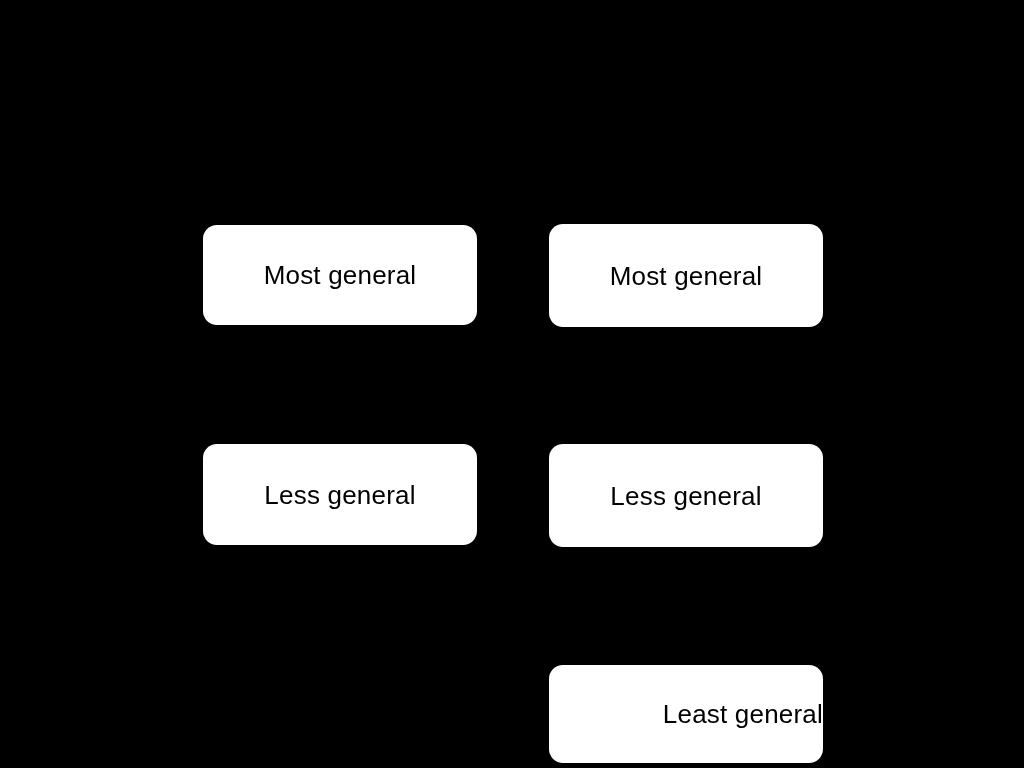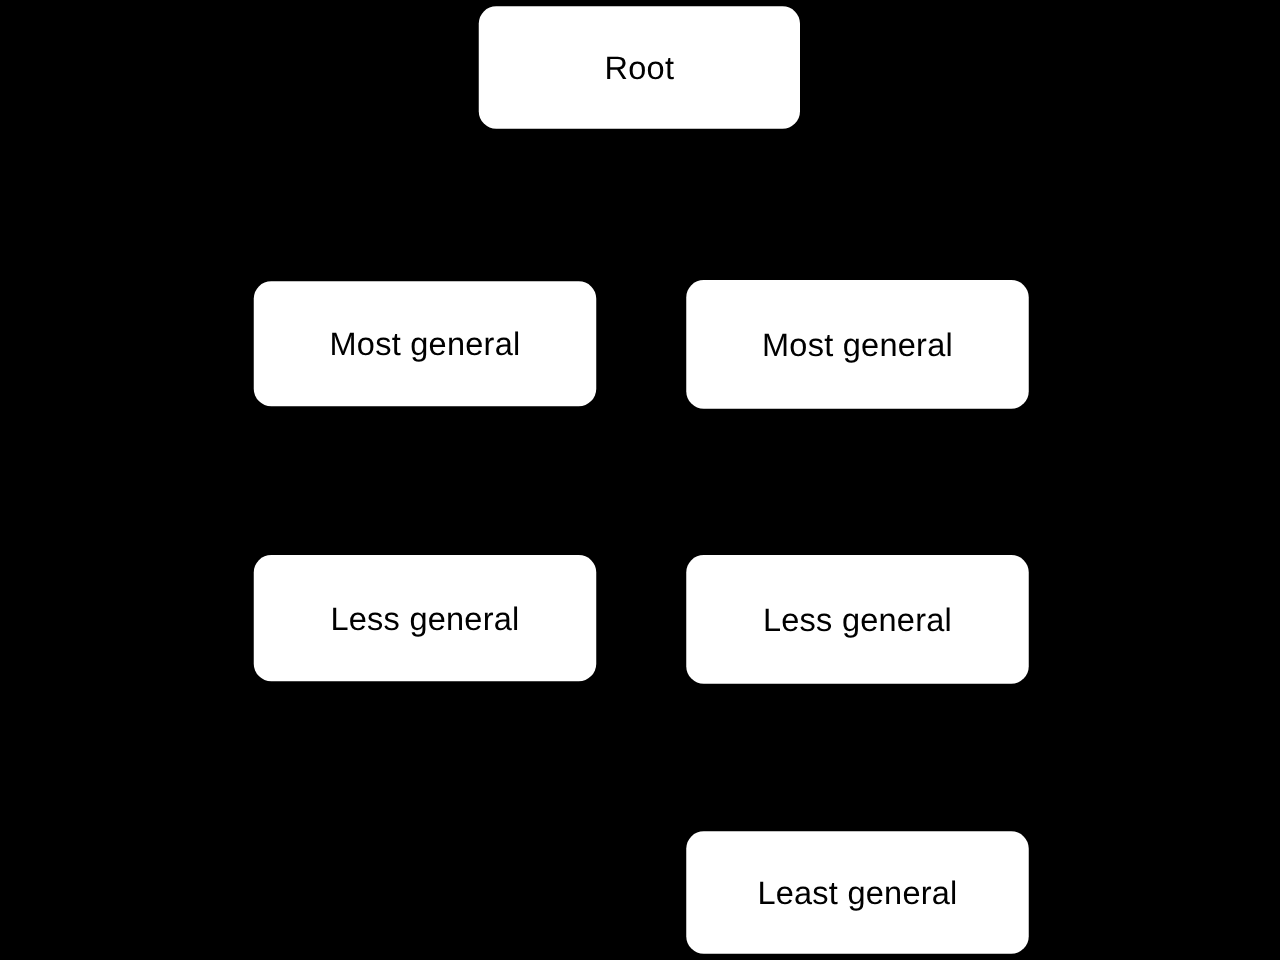--- a/index.html
+++ b/index.html
@@ -36,43 +36,40 @@
   .node-label {
     display: block;
     pointer-events: none;
   }
   
   .node-root      { left: 383px; top: 5px;   width: 257px; height: 98px;  }
   .node-r1c1      { left: 203px; top: 225px; width: 274px; height: 100px; }
   .node-r1c2      { left: 549px; top: 224px; width: 274px; height: 103px; }
   .node-r2c1      { left: 203px; top: 444px; width: 274px; height: 101px; }
   .node-r2c2      { left: 549px; top: 444px; width: 274px; height: 103px; }
-  .node-r3c2      { left: 549px; top: 665px; width: 274px; height: 98px;  }
+  .node-r3c2      { left: 549px; top: 665px; width: 274px; height: 98px; justify-content: flex-end;  }
 
   
   .edge {
     position: absolute;
     background: #000000;
     pointer-events: none;
   }
 </style>
 </head>
 <body>
 
 <div id="canvas">
 
   <div class="edge" style="left:383px; top:103px; width:2px; height:122px;"></div>
   <div class="edge" style="left:640px; top:103px; width:2px; height:121px;"></div>
   <div class="edge" style="left:339px; top:325px; width:2px; height:119px;"></div>
   <div class="edge" style="left:685px; top:327px; width:2px; height:117px;"></div>
   <div class="edge" style="left:685px; top:547px; width:2px; height:118px;"></div>
 
-  <div class="node node-root">
-    <span class="node-label">Root</span>
-  </div>
 
   <div class="node node-r1c1">
     <span class="node-label">Most general</span>
   </div>
 
   <div class="node node-r1c2">
     <span class="node-label">Most general</span>
   </div>
 
   <div class="node node-r2c1">

